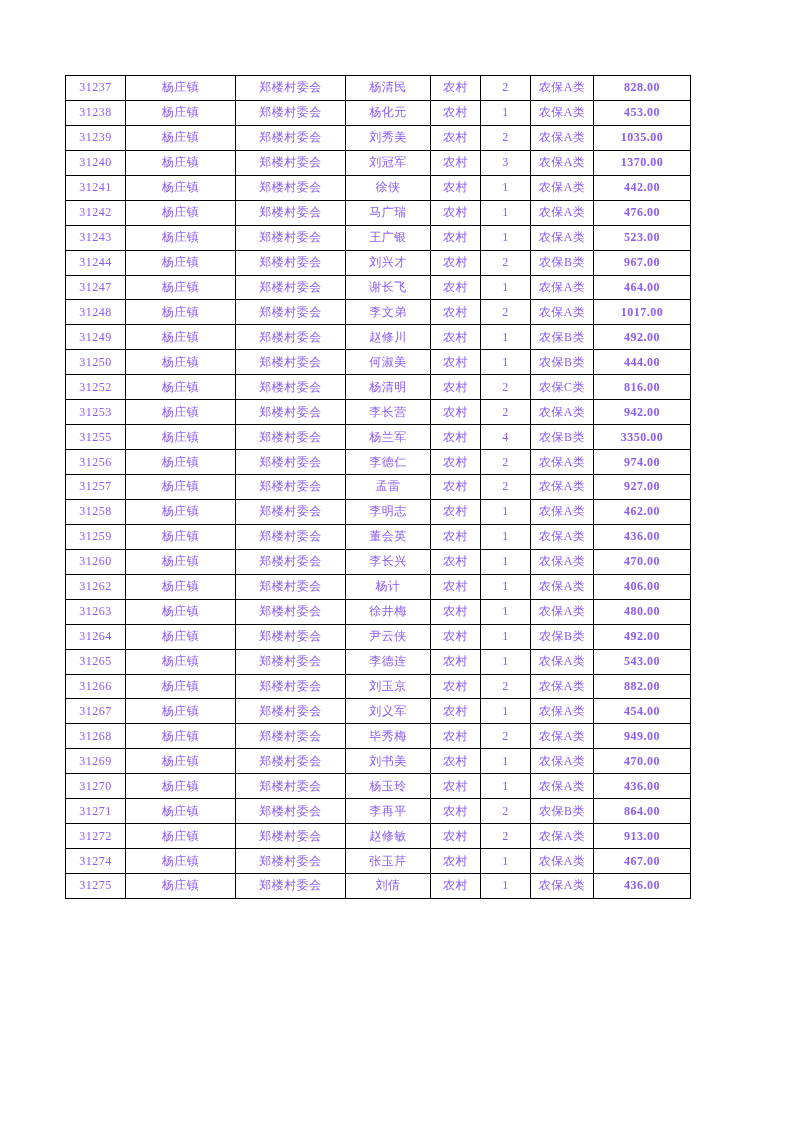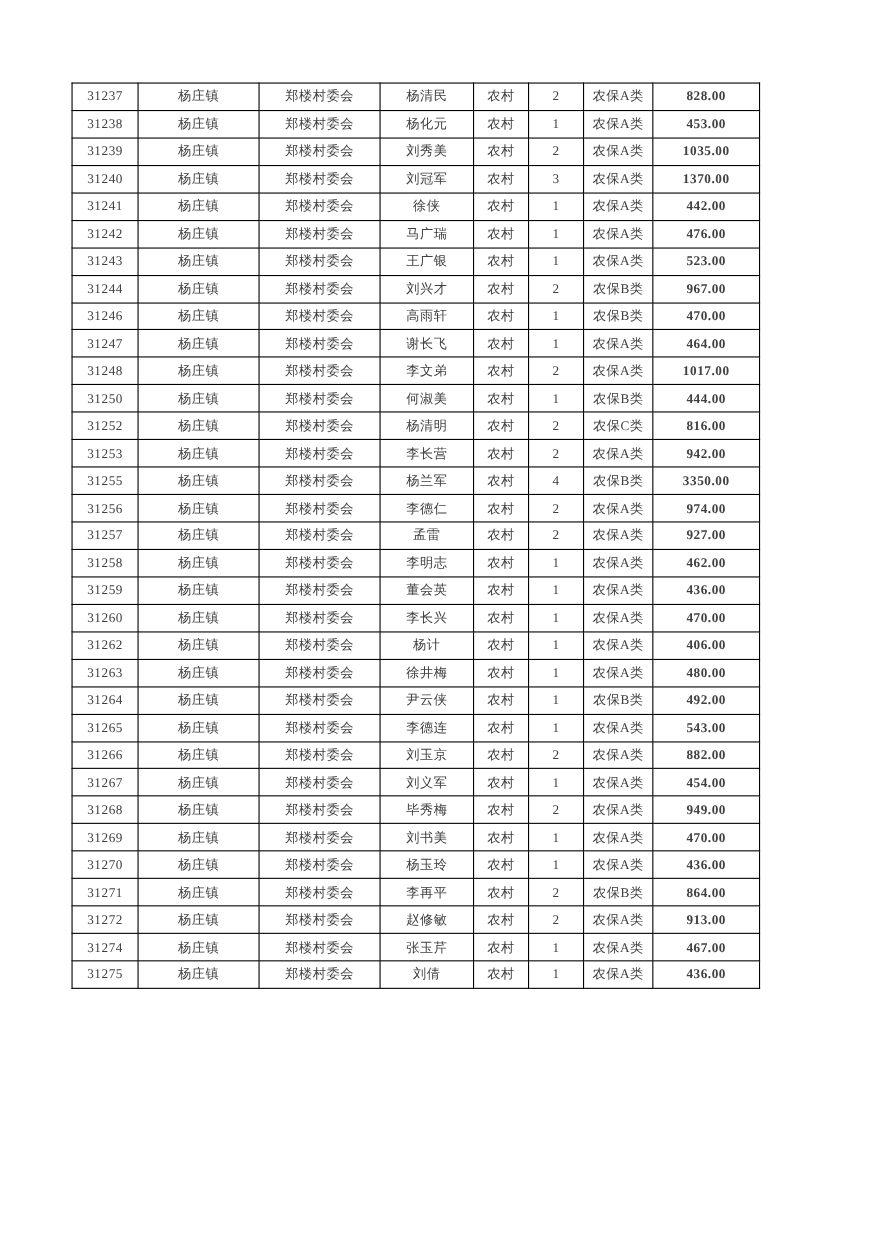--- a/index.html
+++ b/index.html
@@ -6,21 +6,21 @@
     margin: 0;
     padding: 0;
     background: #ffffff;
   }
   .page {
     position: relative;
     width: 793px;
     height: 1122px;
     background: #ffffff;
     font-family: "Liberation Serif", "DejaVu Serif", serif;
-    color: #404040;
+    color: #8b5cf6;
     overflow: hidden;
   }
   table.records {
     position: absolute;
     left: 65px;
     top: 75px;
     border-collapse: collapse;
     table-layout: fixed;
     width: 625px;
     font-size: 12px;
@@ -136,48 +136,48 @@
           <td class="cell-id">31244</td>
           <td class="cell-town">杨庄镇</td>
           <td class="cell-village">郑楼村委会</td>
           <td class="cell-name">刘兴才</td>
           <td class="cell-type">农村</td>
           <td class="cell-count">2</td>
           <td class="cell-category">农保B类</td>
           <td class="cell-amount">967.00</td>
         </tr>
         <tr>
-          <td class="cell-id">31246</td>
-          <td class="cell-town">杨庄镇</td>
-          <td class="cell-village">郑楼村委会</td>
-          <td class="cell-name">高雨轩</td>
-          <td class="cell-type">农村</td>
-          <td class="cell-count">1</td>
-          <td class="cell-category">农保B类</td>
-          <td class="cell-amount">470.00</td>
-        </tr>
-        <tr>
           <td class="cell-id">31247</td>
           <td class="cell-town">杨庄镇</td>
           <td class="cell-village">郑楼村委会</td>
           <td class="cell-name">谢长飞</td>
           <td class="cell-type">农村</td>
           <td class="cell-count">1</td>
           <td class="cell-category">农保A类</td>
           <td class="cell-amount">464.00</td>
         </tr>
         <tr>
           <td class="cell-id">31248</td>
           <td class="cell-town">杨庄镇</td>
           <td class="cell-village">郑楼村委会</td>
           <td class="cell-name">李文弟</td>
           <td class="cell-type">农村</td>
           <td class="cell-count">2</td>
           <td class="cell-category">农保A类</td>
           <td class="cell-amount">1017.00</td>
+        </tr>
+        <tr>
+          <td class="cell-id">31249</td>
+          <td class="cell-town">杨庄镇</td>
+          <td class="cell-village">郑楼村委会</td>
+          <td class="cell-name">赵修川</td>
+          <td class="cell-type">农村</td>
+          <td class="cell-count">1</td>
+          <td class="cell-category">农保B类</td>
+          <td class="cell-amount">492.00</td>
         </tr>
         <tr>
           <td class="cell-id">31250</td>
           <td class="cell-town">杨庄镇</td>
           <td class="cell-village">郑楼村委会</td>
           <td class="cell-name">何淑美</td>
           <td class="cell-type">农村</td>
           <td class="cell-count">1</td>
           <td class="cell-category">农保B类</td>
           <td class="cell-amount">444.00</td>

